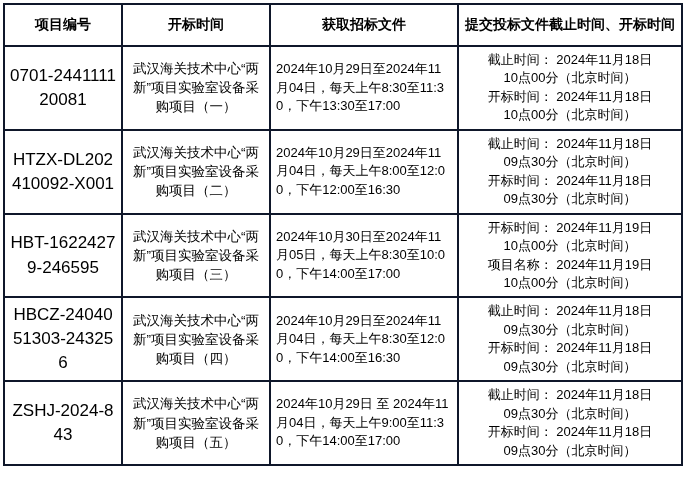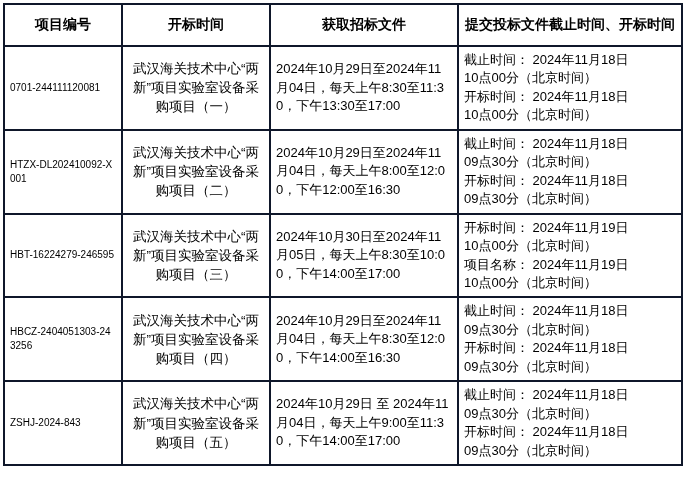--- a/index.html
+++ b/index.html
@@ -40,40 +40,42 @@
     word-break: break-all;
   }
   table.bid-table thead th {
     font-weight: bold;
     text-align: center;
     font-size: 14px;
     height: 34px;
     padding: 3px 4px;
   }
   td.cell-code {
-    font-size: 10px;
+    text-align: center;
+    font-size: 17px;
   }
   td.cell-name {
     text-align: center;
     font-size: 13.5px;
   }
   td.cell-doc {
     text-align: left;
     font-size: 13px;
     margin-left: 30px;
   }
   td.cell-deadline {
     text-align: left;
     font-size: 13px;
     padding-top: 3px;
     padding-bottom: 3px;
   }
   .dl-line {
     display: block;
     white-space: nowrap;
+    text-align: center;
   }
   tbody tr { height: 78px; }
 </style>
 </head>
 <body>
 
 <div class="sheet">
   <table class="bid-table">
     <colgroup>
       <col class="c0">

